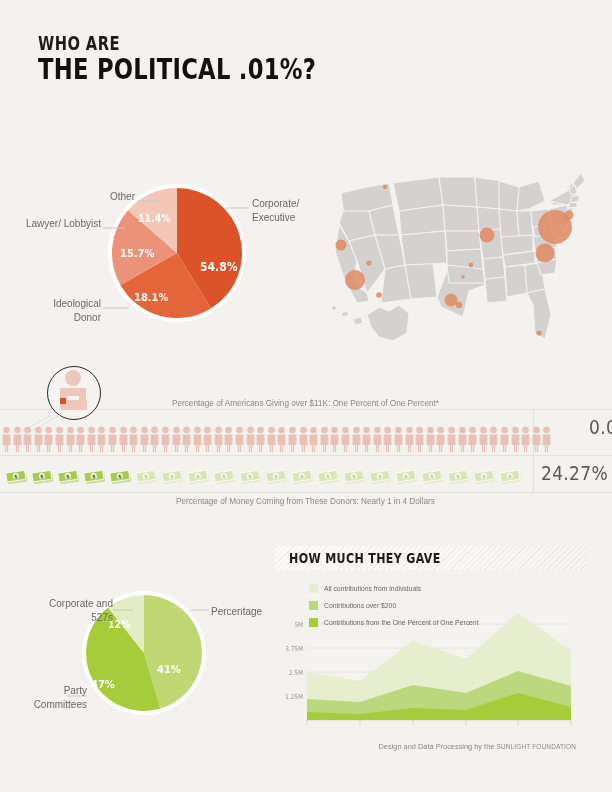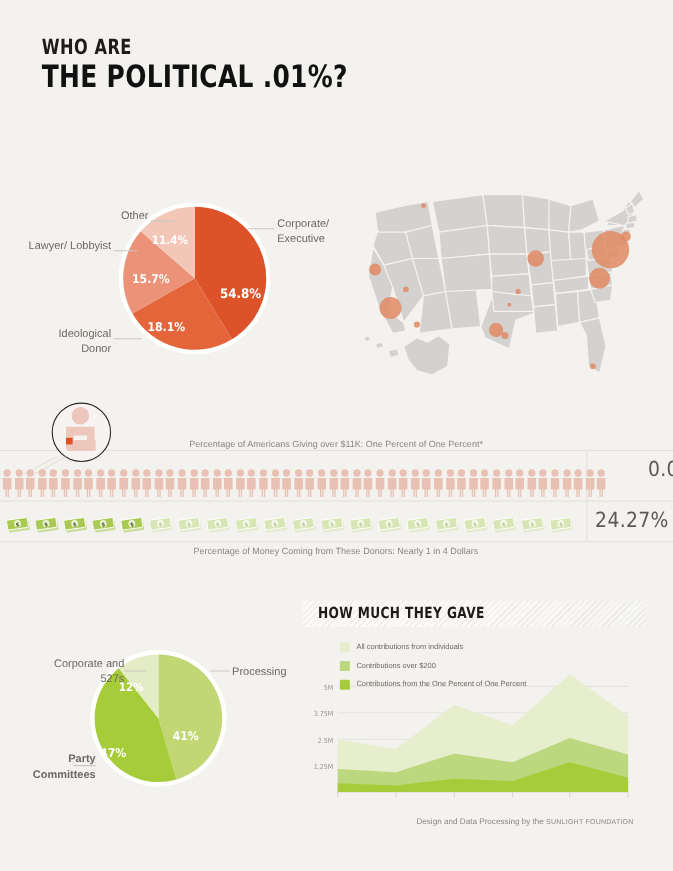--- a/index.html
+++ b/index.html
@@ -623,22 +623,22 @@
         <path d="M0,0 L-35.98,-45.48 A58,58 0 0,1 0,-58 Z" fill="#e3ecc4"></path>
       </g>
       <line x1="88" y1="32" x2="108" y2="32" stroke="#cbc7c2" stroke-width="1"></line>
       <line x1="42" y1="118" x2="62" y2="118" stroke="#cbc7c2" stroke-width="1"></line>
       <line x1="166" y1="32" x2="184" y2="32" stroke="#cbc7c2" stroke-width="1"></line>
       <text x="132" y="95" fill="#ffffff" font-size="11" font-weight="700" font-family="DejaVu Sans Condensed, Liberation Sans, sans-serif">41%</text>
       <text x="66" y="110" fill="#ffffff" font-size="11" font-weight="700" font-family="DejaVu Sans Condensed, Liberation Sans, sans-serif">47%</text>
       <text x="83" y="50" fill="#ffffff" font-size="10.5" font-weight="700" font-family="DejaVu Sans Condensed, Liberation Sans, sans-serif">12%</text>
     </svg>
     <div class="pie-label l" style="left:14px;top:19px;width:74px;white-space:normal;">Corporate and 527s</div>
-    <div class="pie-label l" style="left:0px;top:106px;width:62px;white-space:normal;font-weight:bold;">Party Committees</div>
-    <div class="pie-label r" style="left:186px;top:27px;">Processing</div>
+    <div class="pie-label l" style="left:0px;top:106px;width:62px;white-space:normal;">Party Committees</div>
+    <div class="pie-label r" style="left:186px;top:27px;">Percentage</div>
   </div>
 
   <div class="panel" style="left:275px;top:578px;width:312px;height:155px;">
     <svg width="312" height="150" viewBox="0 0 312 150">
 
       <g stroke="#e4e2dc" stroke-width="1">
         <line x1="32" y1="118" x2="296" y2="118"></line>
         <line x1="32" y1="94" x2="296" y2="94"></line>
         <line x1="32" y1="70" x2="296" y2="70"></line>
         <line x1="32" y1="46" x2="296" y2="46"></line>

